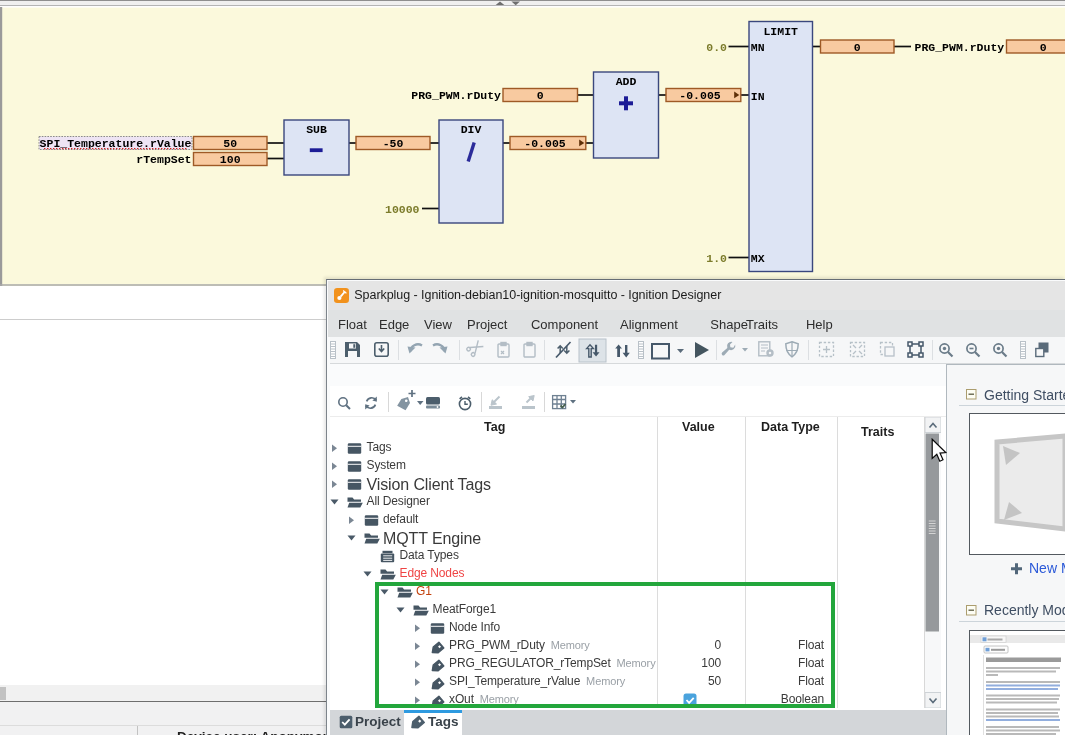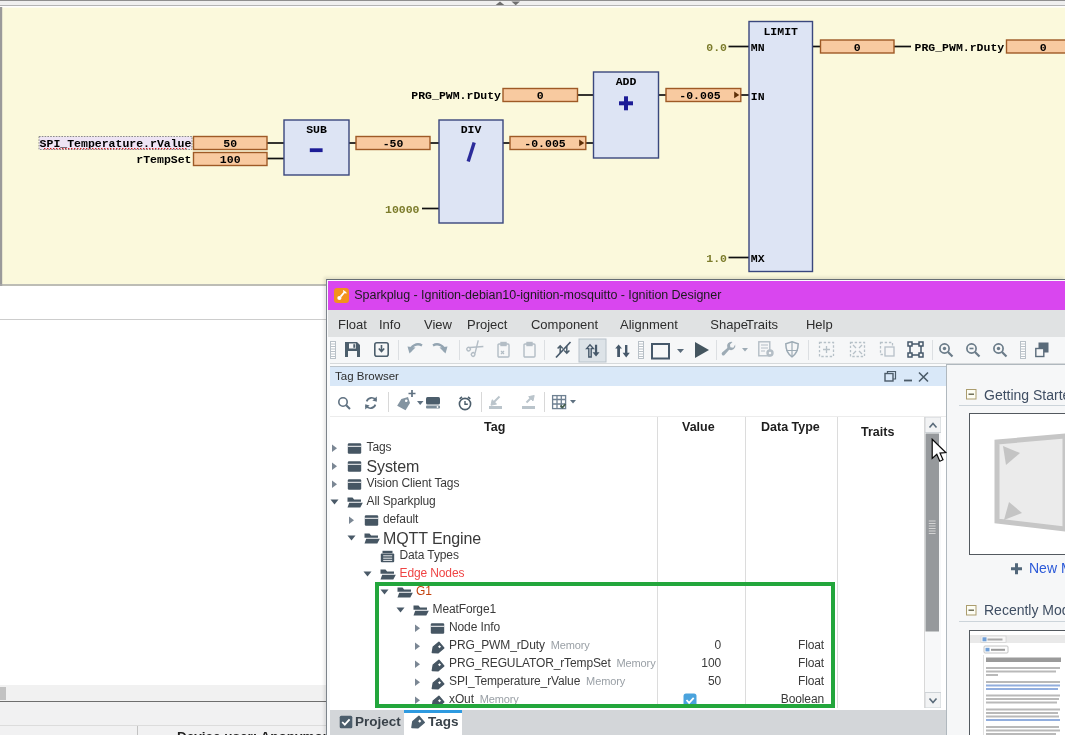--- a/index.html
+++ b/index.html
@@ -110,33 +110,33 @@
   <div class="abs" style="left:0px;top:2px;width:6px;height:13px;background:#c2c2c2"></div>
 </div>
 <div class="abs" style="left:0px;top:702px;width:1065px;height:33px;background:#f1f1f2;overflow:hidden">
   <div class="abs" style="left:0px;top:22.5px;width:327px;height:1px;background:#dcdcdc"></div>
   <div class="abs" style="left:137px;top:24px;width:1.2px;height:11px;background:#c2c2c2"></div>
   <div class="abs" style="left:177px;top:26.5px;font-size:13.5px;color:#1f1f1f;font-weight:bold">Device user: Anonymous</div>
 </div>
 
 <div class="abs" id="win" style="left:326.2px;top:279.2px;width:739px;height:456px;background:#fafbfc;border-top:1.6px solid #666e75;border-left:1.6px solid #7d848b;box-shadow:-2px -2px 3px rgba(0,0,0,0.10)"></div>
 
-<div class="abs" style="left:328.3px;top:281px;width:737px;height:29px;background:#d946ef">
+<div class="abs" style="left:328.3px;top:281px;width:737px;height:29px;background:#e5e5e5">
   <svg class="abs" style="left:6px;top:7px" width="15" height="15">
     <rect x="0" y="0" width="15" height="15" rx="3.2" fill="#f2921d"></rect>
     <circle cx="5.4" cy="10" r="2.1" fill="#fff"></circle>
     <line x1="6.6" y1="8.6" x2="10.6" y2="4" stroke="#fff" stroke-width="1.9"></line>
     <path d="M9.2,2.6 l1.8,1.6 M12.4,5.4 l-1.6,-1.6" stroke="#fff" stroke-width="1.3"></path>
   </svg>
   <div class="abs" style="left:26px;top:7px;font-size:12.5px;color:#1b1b1b;letter-spacing:-0.05px">Sparkplug - Ignition-debian10-ignition-mosquitto - Ignition Designer</div>
 </div>
 
 <div class="abs" id="menubar" style="left:328.3px;top:310px;width:737px;height:27px;background:#e0e2e3">
   <span style="left:9.7px">Float</span>
-  <span style="left:50.7px">Info</span>
+  <span style="left:50.7px">Edge</span>
   <span style="left:95.7px">View</span>
   <span style="left:138.7px">Project</span>
   <span style="left:202.7px">Component</span>
   <span style="left:291.7px">Alignment</span>
   <span style="left:382px">Shape</span>
   <span style="left:417.7px">Traits</span>
   <span style="left:477.7px">Help</span>
 </div>
 
 <div class="abs" id="toolbar" style="left:330px;top:337px;width:735px;height:26px;background:#f6f7f8;border-bottom:1px solid #d6d9db"></div>
@@ -270,31 +270,20 @@
         <circle cx="6.5" cy="6.5" r="1.7" fill="#6b7c89" stroke="none"></circle>
       </g>
   <use href="#grip" x="690" y="2"></use>
 
   <g transform="translate(705,5)">
         <rect x="3.5" y="0.5" width="10" height="10" fill="#5a6b7a"></rect>
         <rect x="0.8" y="6.5" width="8" height="8" fill="#f6f7f8" stroke="#5a6b7a" stroke-width="1.4"></rect>
       </g>
 </svg>
 
-<div class="abs" style="left:330px;top:366px;width:616px;height:19px;background:#d9e8f8;border-top:1px solid #bcc4cb;border-bottom:1px solid #b3bdc5;box-sizing:content-box">
-  <div class="abs" style="left:5px;top:3px;font-size:11.5px;color:#2e2e2e">Tag Browser</div>
-  <svg class="abs" style="left:552px;top:3px" width="60" height="14">
-    <g stroke="#4b5b68" fill="none" stroke-width="1.4">
-      <rect x="3" y="3.5" width="8" height="7.5"></rect>
-          <path d="M5.5,3.5 v-2 h8 v7.5 h-2.5" stroke-width="1.2"></path>
-      <line x1="22" y1="10.5" x2="30" y2="10.5" stroke-width="1.8"></line>
-      <path d="M37,2.5 l9,9 M46,2.5 l-9,9" stroke-width="1.6"></path>
-    </g>
-  </svg>
-</div>
 <div class="abs" style="left:330px;top:386px;width:616px;height:31px;background:#fff;border-bottom:1px solid #ececec;box-sizing:border-box"></div>
 <svg class="abs" style="left:330px;top:386px" width="616" height="31">
   <g stroke="#5f7181" fill="none">
     <g transform="translate(8,11)">
           <circle cx="5" cy="5" r="4.2" stroke-width="1.6"></circle>
           <line x1="8.2" y1="8.2" x2="12" y2="12" stroke-width="2"></line>
         </g>
     <g transform="translate(34,10)">
           <path d="M12.2,4.2 a5.4,5.4 0 0 0 -9.6,1.2 M1.8,9.8 a5.4,5.4 0 0 0 9.6,-1.2" stroke-width="1.7"></path>
           <polygon points="12.8,0.6 12.8,5.8 8.4,4.4" fill="#5f7181" stroke="none"></polygon>
@@ -361,37 +350,37 @@
         <path d="M0.8,4.3 h13.4" stroke="#fbfbfb" stroke-width="1"></path>
       </svg>
   <div class="abs" style="left:36.5px;top:0.8px;font-size:12px;letter-spacing:-0.12px;color:#3a3a3a">Tags</div>
   <svg class="abs" style="left:1.0px;top:22.8px" width="8" height="9">
         <polygon points="1,0.5 6,4.2 1,7.9" fill="#7b8794"></polygon>
       </svg>
   <svg class="abs" style="left:17.0px;top:20.5px" width="15" height="13">
         <rect x="0.8" y="1.2" width="13.4" height="10.6" rx="1.2" fill="#465663"></rect>
         <path d="M0.8,4.3 h13.4" stroke="#fbfbfb" stroke-width="1"></path>
       </svg>
-  <div class="abs" style="left:36.5px;top:18.8px;font-size:16px;letter-spacing:-0.12px;color:#3a3a3a">System</div>
+  <div class="abs" style="left:36.5px;top:18.8px;font-size:12px;letter-spacing:-0.12px;color:#3a3a3a">System</div>
   <svg class="abs" style="left:1.0px;top:40.8px" width="8" height="9">
         <polygon points="1,0.5 6,4.2 1,7.9" fill="#7b8794"></polygon>
       </svg>
   <svg class="abs" style="left:17.0px;top:38.5px" width="15" height="13">
         <rect x="0.8" y="1.2" width="13.4" height="10.6" rx="1.2" fill="#465663"></rect>
         <path d="M0.8,4.3 h13.4" stroke="#fbfbfb" stroke-width="1"></path>
       </svg>
-  <div class="abs" style="left:36.5px;top:36.8px;font-size:12px;letter-spacing:-0.12px;color:#3a3a3a">Vision Client Tags</div>
+  <div class="abs" style="left:36.5px;top:36.8px;font-size:16px;letter-spacing:-0.12px;color:#3a3a3a">Vision Client Tags</div>
   <svg class="abs" style="left:0.0px;top:60.2px" width="10" height="7">
         <polygon points="0.5,0.5 8.5,0.5 4.5,5.5" fill="#4a5a68"></polygon>
       </svg>
   <svg class="abs" style="left:17.0px;top:56.5px" width="16" height="13">
         <path d="M0.5,1.5 h5 l1.6,2 h6.9 v2.2 h-13.5 z" fill="#465663"></path>
         <polygon points="2.2,6.8 15.8,6.8 13.3,11.5 0.5,11.5" fill="#465663"></polygon>
       </svg>
-  <div class="abs" style="left:36.5px;top:54.8px;font-size:12px;letter-spacing:-0.12px;color:#3a3a3a">All Sparkplug</div>
+  <div class="abs" style="left:36.5px;top:54.8px;font-size:12px;letter-spacing:-0.12px;color:#3a3a3a">All Designer</div>
   <svg class="abs" style="left:17.5px;top:76.8px" width="8" height="9">
         <polygon points="1,0.5 6,4.2 1,7.9" fill="#7b8794"></polygon>
       </svg>
   <svg class="abs" style="left:33.5px;top:74.5px" width="15" height="13">
         <rect x="0.8" y="1.2" width="13.4" height="10.6" rx="1.2" fill="#465663"></rect>
         <path d="M0.8,4.3 h13.4" stroke="#fbfbfb" stroke-width="1"></path>
       </svg>
   <div class="abs" style="left:53.0px;top:72.8px;font-size:12px;letter-spacing:-0.12px;color:#3a3a3a">default</div>
   <svg class="abs" style="left:16.5px;top:96.2px" width="10" height="7">
         <polygon points="0.5,0.5 8.5,0.5 4.5,5.5" fill="#4a5a68"></polygon>

